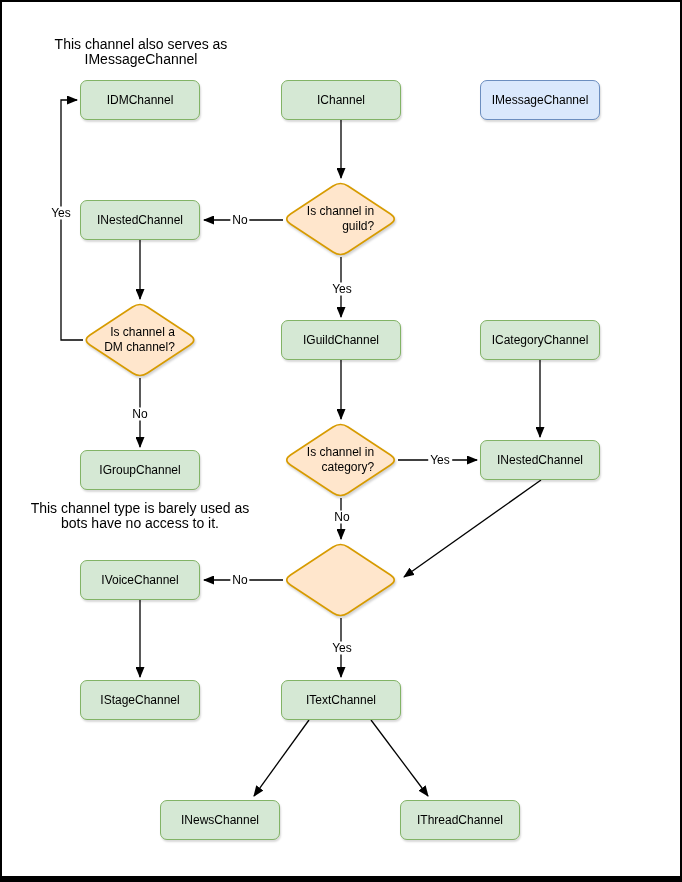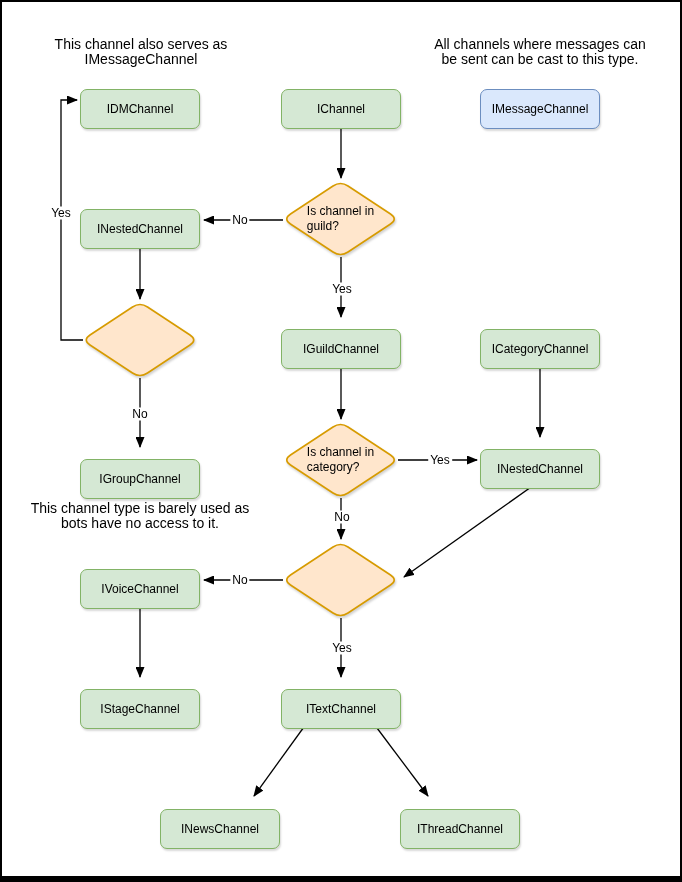--- a/index.html
+++ b/index.html
@@ -33,29 +33,28 @@
     filter:drop-shadow(1px 2px 1px rgba(0,0,0,0.18));
   }
   .node{
     position:absolute;width:120px;height:40px;
     display:flex;align-items:center;justify-content:center;text-align:center;
     font-size:12px;line-height:14px;
     border-radius:7px;
     border:1.3px solid var(--node-stroke);
     background:var(--node-fill);
     box-shadow:1px 2px 2px rgba(0,0,0,0.15);
-    margin-top:9px;
   }
   .node.blue{
     border-color:var(--highlight-stroke);
     background:var(--highlight-fill);
   }
   .decision-label{
     position:absolute;width:115px;height:76px;
-    display:flex;align-items:center;justify-content:center;text-align:left;
+    display:flex;align-items:center;justify-content:center;text-align:right;
     font-size:12px;line-height:15px;white-space:pre-line;
   }
   .edge-label{
     position:absolute;transform:translate(-50%,-50%);
     background:var(--page-bg);padding:0 2px;
     font-size:12px;line-height:13px;text-align:right;
   }
   .note{
     position:absolute;width:220px;text-align:center;
     font-size:14px;line-height:15px;white-space:pre-line;
@@ -110,33 +109,33 @@
   <div class="node" style="left:80px;top:450px">IGroupChannel</div>
   <div class="node" style="left:480px;top:440px">INestedChannel</div>
   <div class="node" style="left:80px;top:560px">IVoiceChannel</div>
   <div class="node" style="left:80px;top:680px">IStageChannel</div>
   <div class="node" style="left:281px;top:680px">ITextChannel</div>
   <div class="node" style="left:160px;top:800px">INewsChannel</div>
   <div class="node" style="left:400px;top:800px">IThreadChannel</div>
 
   <div class="decision-label" style="left:283px;top:181px">Is channel in
 guild?</div>
+  <div class="decision-label" style="left:82px;top:302px">Is channel a
+DM channel?</div>
   <div class="decision-label" style="left:283px;top:422px">Is channel in
 category?</div>
 
   <span class="edge-label" style="left:61px;top:213px">Yes</span>
   <span class="edge-label" style="left:240px;top:220px">No</span>
   <span class="edge-label" style="left:342px;top:289px">Yes</span>
   <span class="edge-label" style="left:140px;top:414px">No</span>
   <span class="edge-label" style="left:440px;top:460px">Yes</span>
   <span class="edge-label" style="left:342px;top:517px">No</span>
   <span class="edge-label" style="left:240px;top:580px">No</span>
   <span class="edge-label" style="left:342px;top:648px">Yes</span>
 
   <div class="note" style="left:31px;top:37px">This channel also serves as
 IMessageChannel</div>
-  <div class="note" style="left:430px;top:37px">All channels where messages can
-be sent can be cast to this type.</div>
   <div class="note" style="left:30px;top:501px">This channel type is barely used as
 bots have no access to it.</div>
 
   <div class="border-overlay"></div>
 </div>
 
 </body></html>

